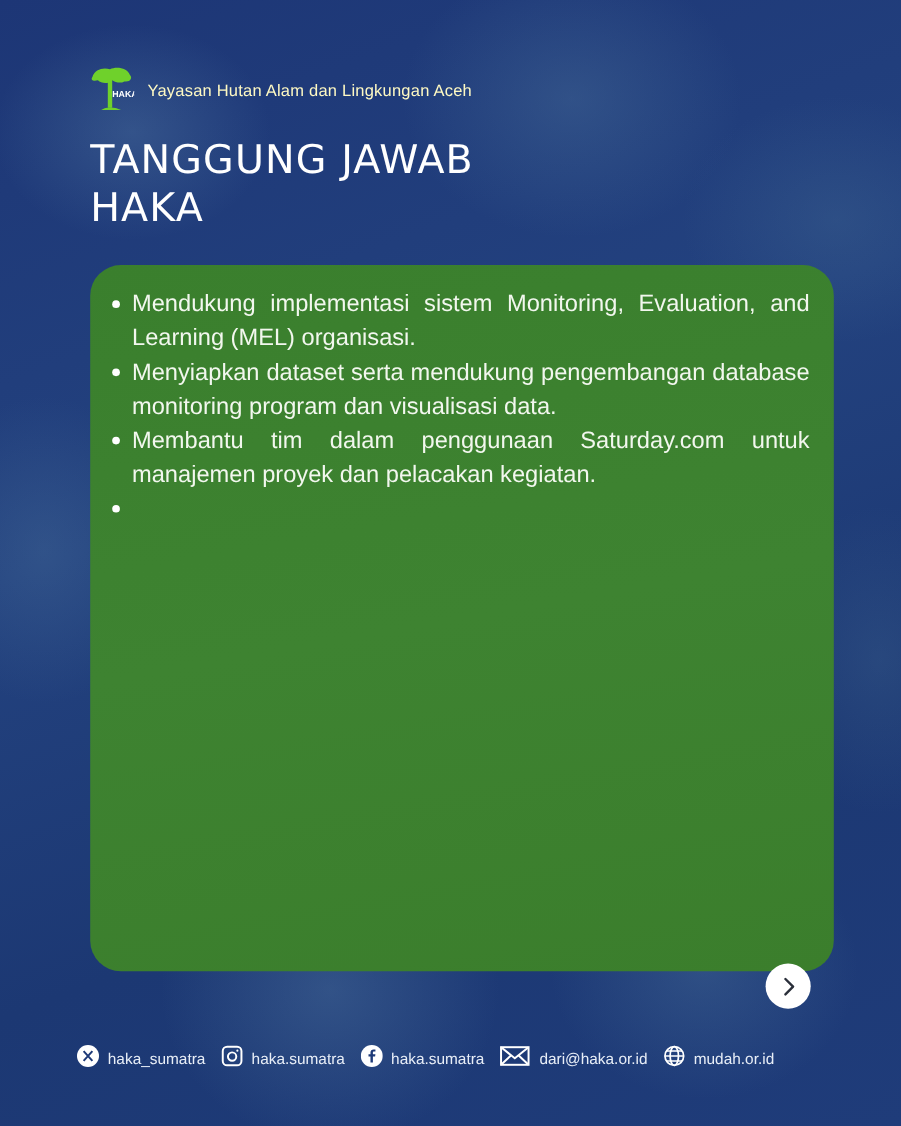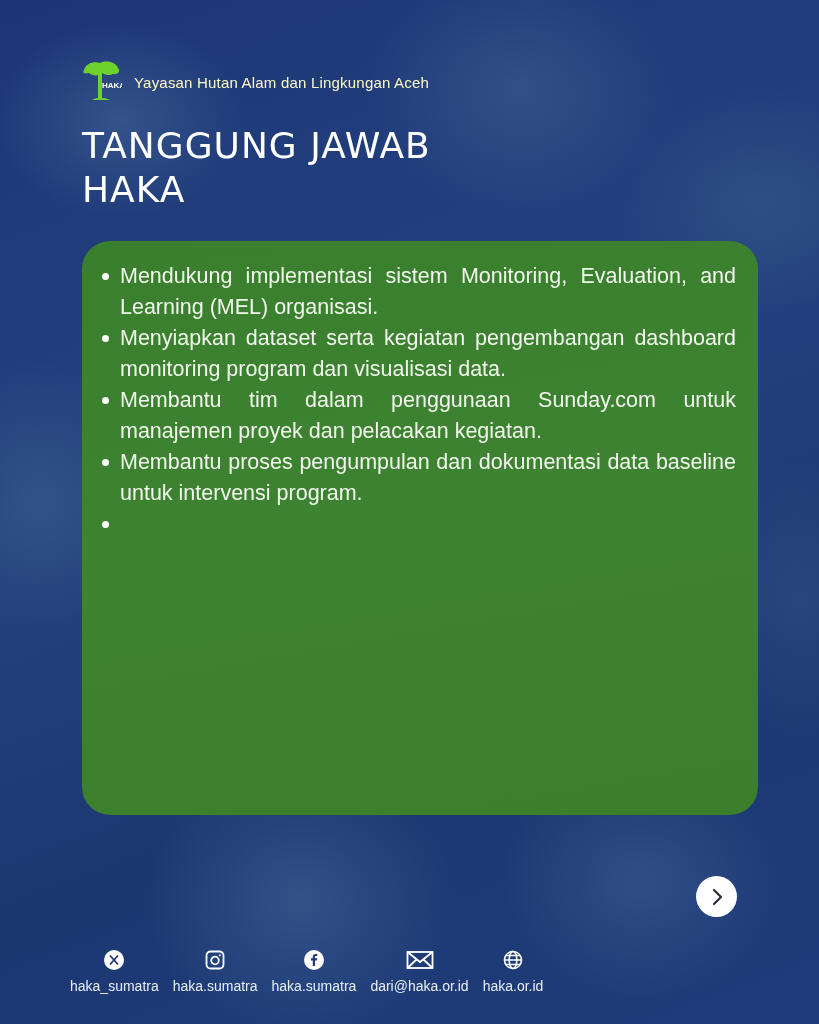--- a/index.html
+++ b/index.html
@@ -35,21 +35,21 @@
     .title {
       position: absolute; left: 82px; top: 124px;
       font-family: "DejaVu Sans", sans-serif;
       font-size: 36px; line-height: 44px; font-weight: 500;
       letter-spacing: 1px; color: #ffffff;
     }
     .title span { display: block; }
 
     .card {
       position: absolute; left: 82px; top: 241px;
-      width: 676px; height: 574px;
+      width: 676px; height: 642px;
       background: linear-gradient(170deg, #3a7f2d 0%, #3e8331 50%, #3b7e2c 100%);
       border-radius: 28px;
       padding: 20px 22px 0 20px;
     }
     .resp-list { list-style: none; }
     .resp-item {
       position: relative;
       padding-left: 18px;
       font-family: "Liberation Sans", sans-serif;
       font-size: 21.5px; line-height: 31px;
@@ -69,21 +69,21 @@
       display: flex; align-items: center; justify-content: center;
       cursor: pointer;
     }
     .next-button svg { width: 20px; height: 20px; }
 
     .footer {
       position: absolute; left: 70px; top: 950px;
       display: flex; align-items: center;
       font-size: 14px; color: #e8eef7;
     }
-    .footer-item { display: flex; align-items: center; gap: 8px; margin-right: 14px; flex-direction: column; }
+    .footer-item { display: flex; align-items: flex-end; gap: 8px; margin-right: 14px; }
     .footer-item .ico { width: 20px; height: 20px; display: flex; align-items: center; justify-content: center; }
     .footer-item .ico svg { display: block; }
   </style>
 </head>
 <body>
 
 <div class="header">
   <div class="logo">
     <svg viewBox="0 0 42 44">
       <path d="M4 10 C6 3 14 1 20 3 C26 0 36 2 38 8 C41 11 38 15 33 14 C30 16 25 15 22 13 L21 14 C18 16 12 16 9 13 C5 14 2 13 4 10 Z" fill="#6fd12b"></path>
@@ -96,23 +96,22 @@
 </div>
 
 <h1 class="title">
   <span>TANGGUNG JAWAB</span>
   <span>HAKA</span>
 </h1>
 
 <div class="card">
   <ul class="resp-list">
     <li class="resp-item"><span class="bullet"></span><span>Mendukung implementasi sistem Monitoring, Evaluation, and Learning (MEL) organisasi.</span></li>
-    <li class="resp-item"><span class="bullet"></span><span>Menyiapkan dataset serta kegiatan pengembangan dashboard monitoring program dan visualisasi data.</span></li>
-    <li class="resp-item"><span class="bullet"></span><span>Membantu tim dalam penggunaan Sunday.com untuk manajemen proyek dan pelacakan kegiatan.</span></li>
-    <li class="resp-item"><span class="bullet"></span><span>Membantu proses pengumpulan dan dokumentasi data baseline untuk intervensi program.</span></li>
+    <li class="resp-item"><span class="bullet"></span><span>Menyiapkan dataset serta mendukung pengembangan database monitoring program dan visualisasi data.</span></li>
+    <li class="resp-item"><span class="bullet"></span><span>Membantu tim dalam penggunaan Saturday.com untuk manajemen proyek dan pelacakan kegiatan.</span></li>
     <li class="resp-item"><span class="bullet"></span></li>
   </ul>
 </div>
 
 <div class="next-button">
   <svg viewBox="0 0 20 20">
     <path d="M7 3 L14 10 L7 17" fill="none" stroke="#2a2f3a" stroke-width="2.2" stroke-linecap="round" stroke-linejoin="round"></path>
   </svg>
 </div>
 
@@ -155,15 +154,15 @@
     <span>dari@haka.or.id</span>
   </div>
   <div class="footer-item">
     <span class="ico">
       <svg width="20" height="20" viewBox="0 0 20 20">
           <circle cx="10" cy="10" r="8.5" fill="none" stroke="#ffffff" stroke-width="1.6"></circle>
           <ellipse cx="10" cy="10" rx="3.8" ry="8.5" fill="none" stroke="#ffffff" stroke-width="1.6"></ellipse>
           <path d="M1.5 10 H18.5 M3 5.5 H17 M3 14.5 H17" stroke="#ffffff" stroke-width="1.4"></path>
         </svg>
     </span>
-    <span>haka.or.id</span>
+    <span>mudah.or.id</span>
   </div>
 </div>
 
 </body></html>

